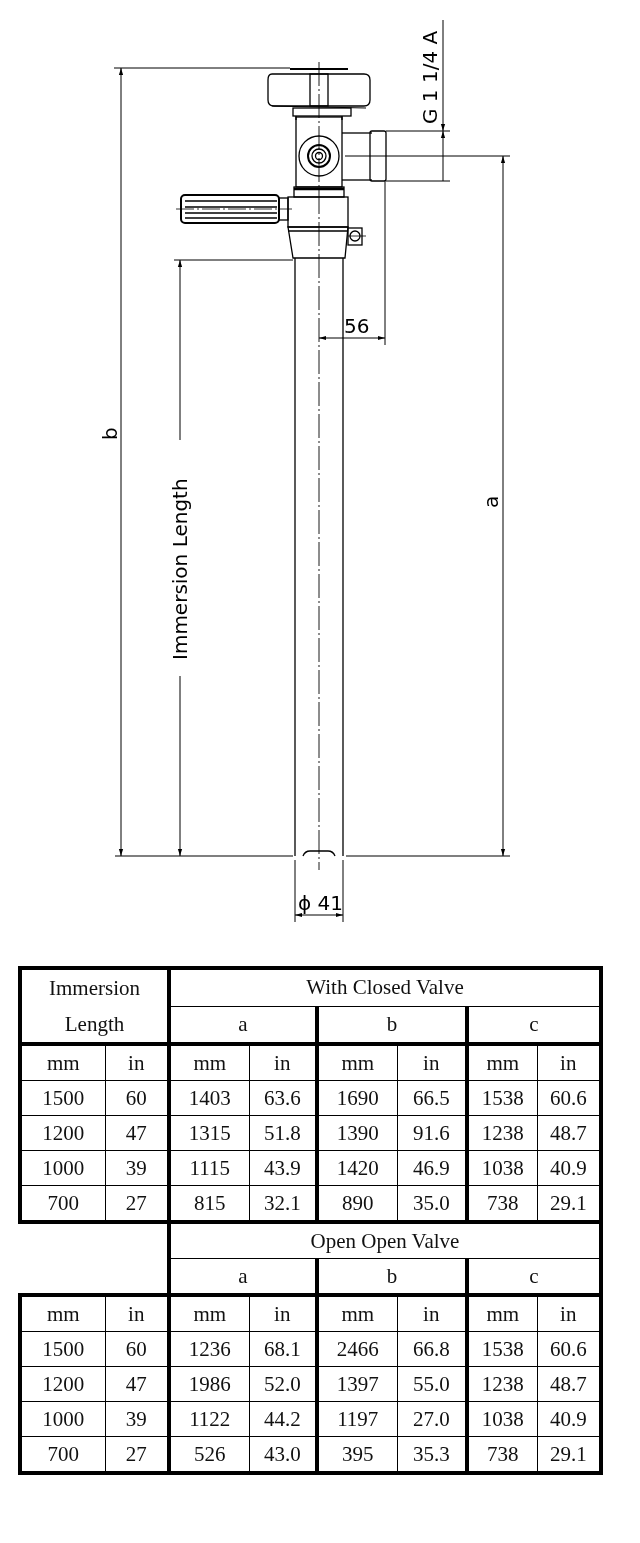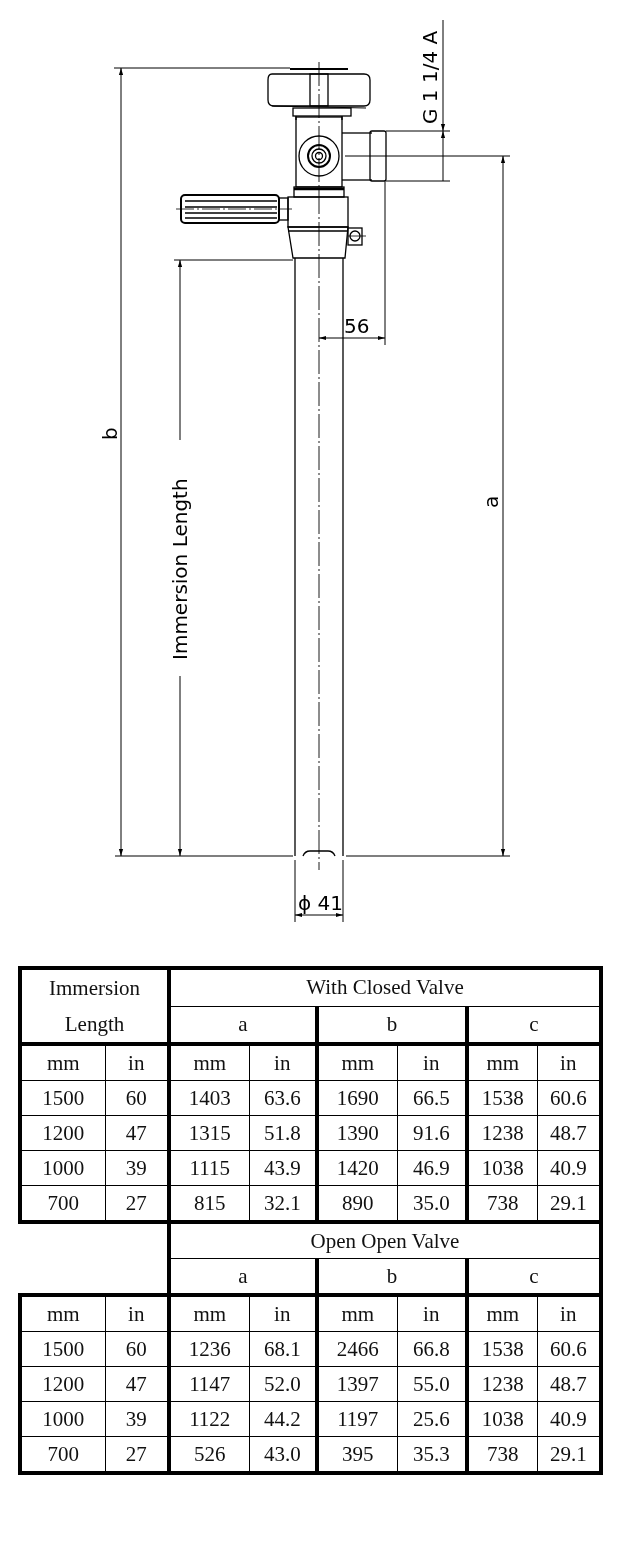--- a/index.html
+++ b/index.html
@@ -228,34 +228,34 @@
         <td>1236</td>
         <td>68.1</td>
         <td class="thick-l">2466</td>
         <td>66.8</td>
         <td class="thick-l">1538</td>
         <td class="thick-r">60.6</td>
       </tr>
       <tr>
         <td class="thick-l">1200</td>
         <td class="thick-r">47</td>
-        <td>1147</td>
+        <td>1986</td>
         <td>52.0</td>
         <td class="thick-l">1397</td>
         <td>55.0</td>
         <td class="thick-l">1238</td>
         <td class="thick-r">48.7</td>
       </tr>
       <tr>
         <td class="thick-l">1000</td>
         <td class="thick-r">39</td>
         <td>1122</td>
         <td>44.2</td>
         <td class="thick-l">1197</td>
-        <td>25.6</td>
+        <td>27.0</td>
         <td class="thick-l">1038</td>
         <td class="thick-r">40.9</td>
       </tr>
       <tr>
         <td class="thick-l thick-b">700</td>
         <td class="thick-r thick-b">27</td>
         <td class="thick-b">526</td>
         <td class="thick-b">43.0</td>
         <td class="thick-l thick-b">395</td>
         <td class="thick-b">35.3</td>

